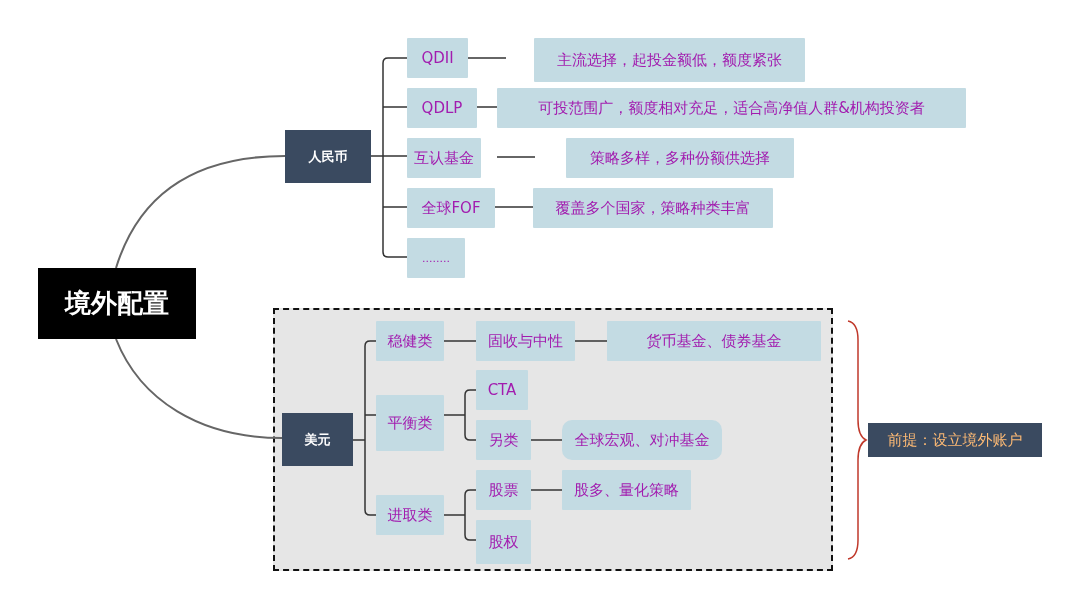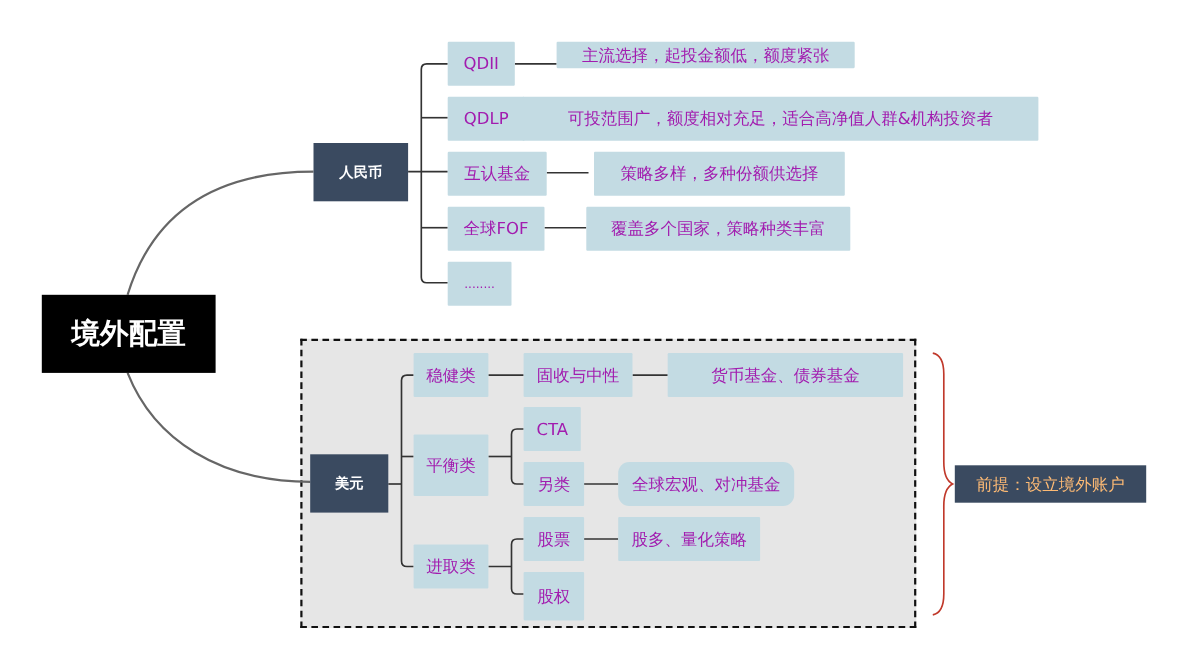--- a/index.html
+++ b/index.html
@@ -57,35 +57,35 @@
   <span>境外配置</span>
 </div>
 
 <div class="node main" style="left:285px;top:130px;width:86px;height:53px;">
   <span>人民币</span>
 </div>
 
 <div class="node leaf" style="left:407px;top:38px;width:61px;height:40px;">
   <span>QDII</span>
   </div>
-<div class="node leaf" style="left:506px;top:38px;width:271px;height:24px;">
+<div class="node leaf" style="left:534px;top:38px;width:271px;height:44px;">
   <span>主流选择，起投金额低，额度紧张</span>
   </div>
 
 <div class="node leaf" style="left:407px;top:88px;width:70px;height:40px;">
   <span>QDLP</span>
   </div>
-<div class="node leaf" style="left:475px;top:88px;width:469px;height:40px;">
+<div class="node leaf" style="left:497px;top:88px;width:469px;height:40px;">
   <span>可投范围广，额度相对充足，适合高净值人群&amp;机构投资者</span>
   </div>
 
-<div class="node leaf" style="left:407px;top:138px;width:90px;height:40px;">
+<div class="node leaf" style="left:407px;top:138px;width:74px;height:40px;">
   <span>互认基金</span>
   </div>
-<div class="node leaf" style="left:540px;top:138px;width:228px;height:40px;">
+<div class="node leaf" style="left:566px;top:138px;width:228px;height:40px;">
   <span>策略多样，多种份额供选择</span>
   </div>
 
 <div class="node leaf" style="left:407px;top:188px;width:88px;height:40px;">
   <span>全球FOF</span>
   </div>
 <div class="node leaf" style="left:533px;top:188px;width:240px;height:40px;">
   <span>覆盖多个国家，策略种类丰富</span>
   </div>
 

